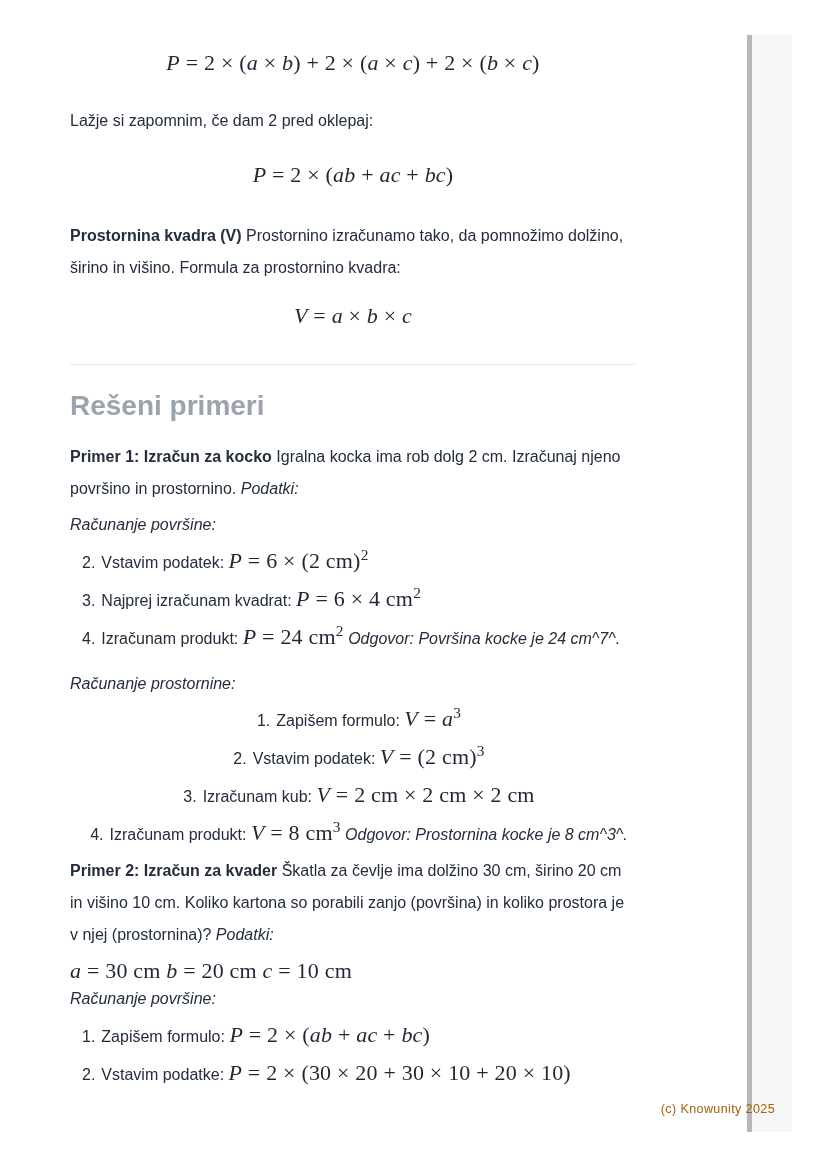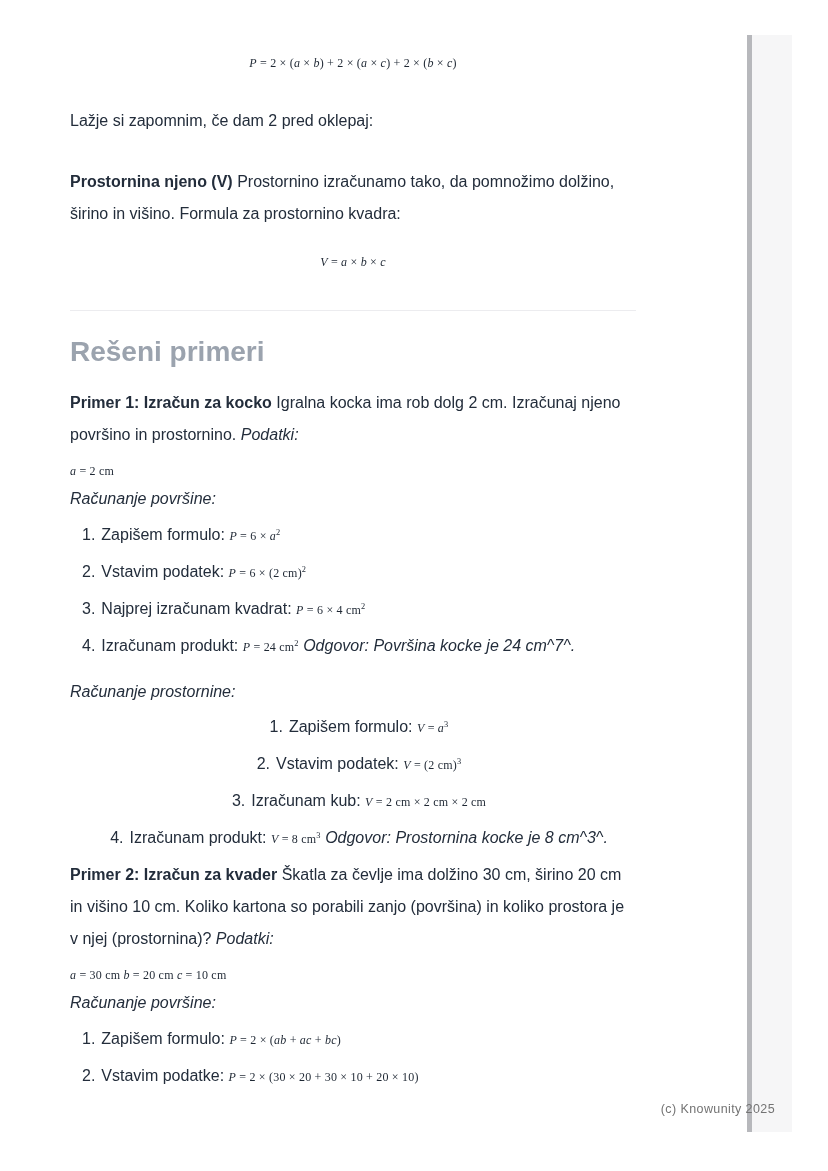--- a/index.html
+++ b/index.html
@@ -14,21 +14,21 @@
   .content {
     position: absolute;
     left: 70px; top: 0;
     width: 566px;
     padding-top: 50px;
     font-size: 16px;
   }
   
   .math {
     font-family: "Liberation Serif", "DejaVu Serif", serif;
-    font-size: 12px;
+    font-size: 22px;
     color: #1e2733;
     letter-spacing: 0.2px;
   }
   .math i { font-style: italic; }
   .math sup { font-size: 70%; vertical-align: super; line-height: 0; }
   .math-block {
     text-align: center;
     line-height: 26px;
   }
   .formula-1 { margin-top: 0; }
@@ -99,51 +99,50 @@
     left: 747px; top: 35px;
     width: 5px; height: 1097px;
     background: #b7b8bc;
   }
   .watermark {
     position: absolute;
     top: 1102px;
     right: 53px;
     font-size: 12.5px;
     letter-spacing: 0.4px;
-    color: #737373;
+    color: #a16207;
     z-index: 2;
   }
 </style>
 </head>
 <body>
 
 <div class="content">
 
   <div class="math math-block formula-1"><i>P</i> = 2 × (<i>a</i> × <i>b</i>) + 2 × (<i>a</i> × <i>c</i>) + 2 × (<i>b</i> × <i>c</i>)</div>
 
   <p class="note">Lažje si zapomnim, če dam 2 pred oklepaj:</p>
 
+  <div class="math math-block formula-2"><i>P</i> = 2 × (<i>ab</i> + <i>ac</i> + <i>bc</i>)</div>
 
-  <p class="para"><strong>Prostornina njeno (V)</strong> <span>Prostornino izračunamo tako, da pomnožimo dolžino, širino in višino. Formula za prostornino kvadra:</span></p>
+  <p class="para"><strong>Prostornina kvadra (V)</strong> <span>Prostornino izračunamo tako, da pomnožimo dolžino, širino in višino. Formula za prostornino kvadra:</span></p>
 
   <div class="math math-block formula-3"><i>V</i> = <i>a</i> × <i>b</i> × <i>c</i></div>
 
   <hr class="divider">
 
   <h2 class="section-heading">Rešeni primeri</h2>
 
   <p class="para example-intro"><strong>Primer 1: Izračun za kocko</strong> <span>Igralna kocka ima rob dolg 2 cm. Izračunaj njeno površino in prostornino.</span> <em>Podatki:</em></p>
 
   <div class="given-block">
-    <span class="math"><i>a</i> = 2 cm</span>
     <div class="calc-label">Računanje površine:</div>
   </div>
 
   <ul class="steps">
-    <li><span class="step-num">1.</span><span>Zapišem formulo:</span> <span class="math"><i>P</i> = 6 × <i>a</i><sup>2</sup></span> <span class="answer"></span></li>
     <li><span class="step-num">2.</span><span>Vstavim podatek:</span> <span class="math"><i>P</i> = 6 × (2 cm)<sup>2</sup></span> <span class="answer"></span></li>
     <li><span class="step-num">3.</span><span>Najprej izračunam kvadrat:</span> <span class="math"><i>P</i> = 6 × 4 cm<sup>2</sup></span> <span class="answer"></span></li>
     <li><span class="step-num">4.</span><span>Izračunam produkt:</span> <span class="math"><i>P</i> = 24 cm<sup>2</sup></span> <span class="answer">Odgovor: Površina kocke je 24 cm^7^.</span></li>
   </ul>
 
   <div class="calc-label-solo">Računanje prostornine:</div>
 
   <ul class="steps steps-2">
     <li><span class="step-num">1.</span><span>Zapišem formulo:</span> <span class="math"><i>V</i> = <i>a</i><sup>3</sup></span> <span class="answer"></span></li>
     <li><span class="step-num">2.</span><span>Vstavim podatek:</span> <span class="math"><i>V</i> = (2 cm)<sup>3</sup></span> <span class="answer"></span></li>

